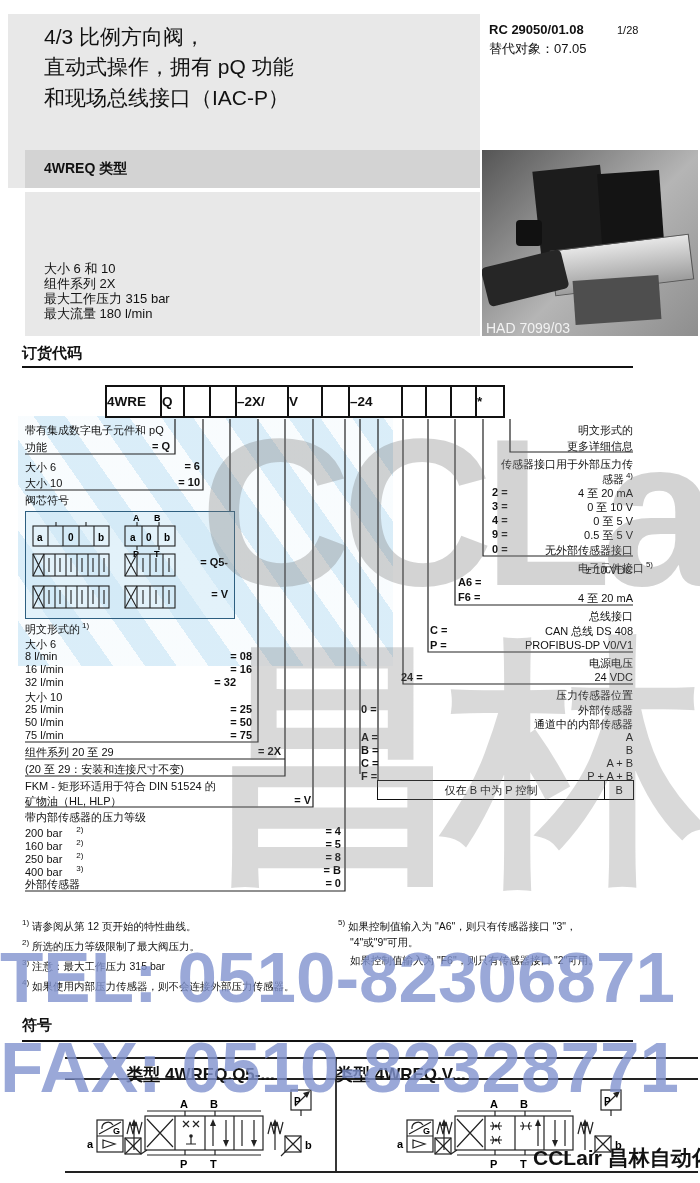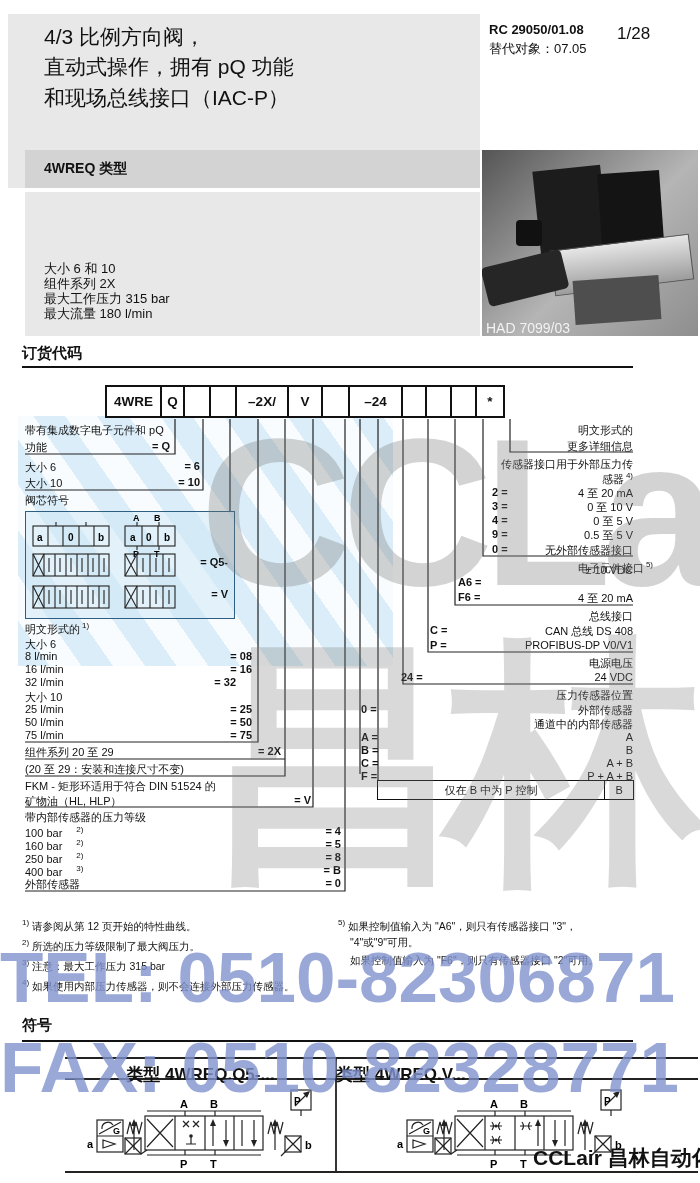--- a/index.html
+++ b/index.html
@@ -8,21 +8,21 @@
   .ab{position:absolute}
   .t{position:absolute;font-size:11px;color:#111;white-space:nowrap}
   .rh{position:absolute;font-size:11px;color:#111;text-align:right;white-space:nowrap}
   .bv{position:absolute;font-size:11px;font-weight:700;color:#111;text-align:right;white-space:nowrap}
   .k{position:absolute;font-size:11px;font-weight:700;color:#111;white-space:nowrap}
   sup{font-size:8px}
   .sechead{position:absolute;font-size:15px;font-weight:700;color:#111}
   .rule{position:absolute;background:#111;height:2px}
   .cells{position:absolute;left:105px;top:385px;display:flex}
   .cell{box-sizing:border-box;height:33px;border:2px solid #111;margin-left:-2px;
-        text-align:center;font-weight:700;font-size:13.5px;line-height:29px;background:#fff}
+        font-weight:700;font-size:13.5px;line-height:29px;background:#fff}
   .cell:first-child{margin-left:0}
   .apptable{position:absolute;left:377px;top:780px;width:257px}
   .apptable table{border-collapse:collapse;width:100%;font-size:11px;text-align:center}
   .apptable td{border:1.5px solid #111;height:16px;padding:1px 2px}
   .wm{position:absolute;z-index:5;pointer-events:none;white-space:nowrap;line-height:1;font-weight:700}
   svg text{font-family:"Liberation Sans","DejaVu Sans",sans-serif}
 </style>
 </head>
 <body>
 
@@ -31,21 +31,21 @@
 
 <div class="ab" style="left:8px;top:14px;width:472px;height:174px;background:#e8e8e8;z-index:1"></div>
 <div class="ab" style="left:25px;top:150px;width:455px;height:38px;background:#d3d3d3;z-index:1"></div>
 <div class="ab" style="left:25px;top:192px;width:455px;height:144px;background:#e8e8e8;z-index:1"></div>
 
 <div class="t" style="left:44px;top:22px;font-size:21px;line-height:30px;z-index:2">4/3 比例方向阀，</div>
 <div class="t" style="left:44px;top:53px;font-size:21px;z-index:2">直动式操作，拥有 pQ 功能</div>
 <div class="t" style="left:44px;top:84px;font-size:21px;z-index:2">和现场总线接口（IAC-P）</div>
 
 <div class="t" style="left:489px;top:22px;font-size:13px;font-weight:700;z-index:2">RC 29050/01.08</div>
-<div class="t" style="left:617px;top:24px;font-size:17px;z-index:2">1/28</div>
+<div class="t" style="left:617px;top:24px;font-size:11px;z-index:2">1/28</div>
 <div class="t" style="left:489px;top:40px;font-size:13px;z-index:2">替代对象：07.05</div>
 
 <div class="t" style="left:44px;top:160px;font-size:14px;font-weight:700;z-index:2">4WREQ 类型</div>
 
 <div class="t" style="left:44px;top:260px;font-size:13px;z-index:2">大小 6 和 10</div>
 <div class="t" style="left:44px;top:275px;font-size:13px;z-index:2">组件系列 2X</div>
 <div class="t" style="left:44px;top:290px;font-size:13px;z-index:2">最大工作压力 315 bar</div>
 <div class="t" style="left:44px;top:305px;font-size:13px;z-index:2">最大流量 180 l/min</div>
 
 <div class="ab" style="left:482px;top:150px;width:216px;height:186px;z-index:1;overflow:hidden;
@@ -174,21 +174,21 @@
 
 <div class="t" style="left:25px;top:745px;z-index:2">组件系列 20 至 29</div>
 <div class="bv" style="left:221px;top:745px;width:60px;z-index:2">= 2X</div>
 <div class="t" style="left:25px;top:762px;z-index:2">(20 至 29：安装和连接尺寸不变)</div>
 
 <div class="t" style="left:25px;top:779px;z-index:2">FKM - 矩形环适用于符合 DIN 51524 的</div>
 <div class="t" style="left:25px;top:794px;z-index:2">矿物油（HL, HLP）</div>
 <div class="bv" style="left:251px;top:794px;width:60px;z-index:2">= V</div>
 
 <div class="t" style="left:25px;top:810px;z-index:2">带内部传感器的压力等级</div>
-<div class="t" style="left:25px;top:825px;z-index:2"><span>100 bar</span><sup style="margin-left:14px">2)</sup></div>
+<div class="t" style="left:25px;top:825px;z-index:2"><span>200 bar</span><sup style="margin-left:14px">2)</sup></div>
 <div class="bv" style="left:281px;top:825px;width:60px;z-index:2">= 4</div>
 <div class="t" style="left:25px;top:838px;z-index:2"><span>160 bar</span><sup style="margin-left:14px">2)</sup></div>
 <div class="bv" style="left:281px;top:838px;width:60px;z-index:2">= 5</div>
 <div class="t" style="left:25px;top:851px;z-index:2"><span>250 bar</span><sup style="margin-left:14px">2)</sup></div>
 <div class="bv" style="left:281px;top:851px;width:60px;z-index:2">= 8</div>
 <div class="t" style="left:25px;top:864px;z-index:2"><span>400 bar</span><sup style="margin-left:14px">3)</sup></div>
 <div class="bv" style="left:281px;top:864px;width:60px;z-index:2">= B</div>
 <div class="t" style="left:25px;top:877px;z-index:2">外部传感器</div>
 <div class="bv" style="left:281px;top:877px;width:60px;z-index:2">= 0</div>
 

